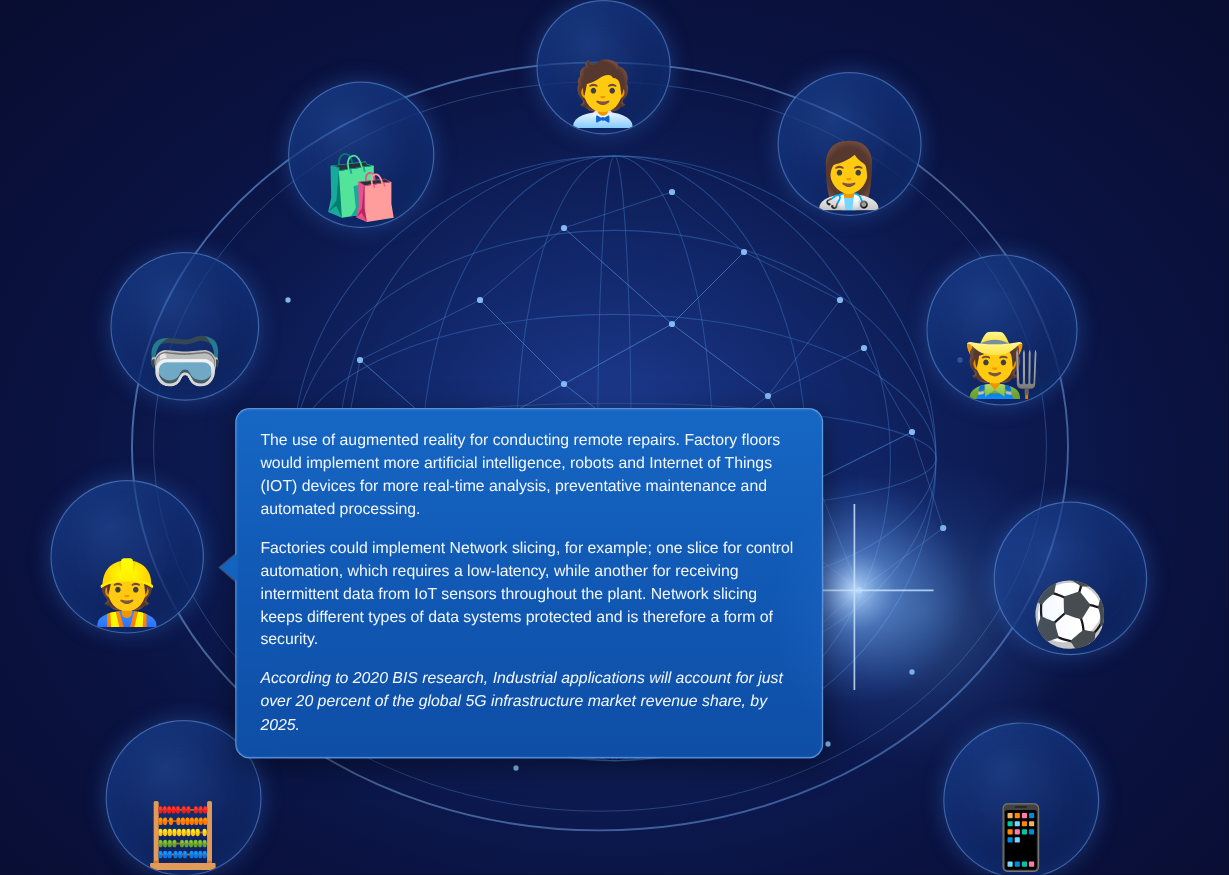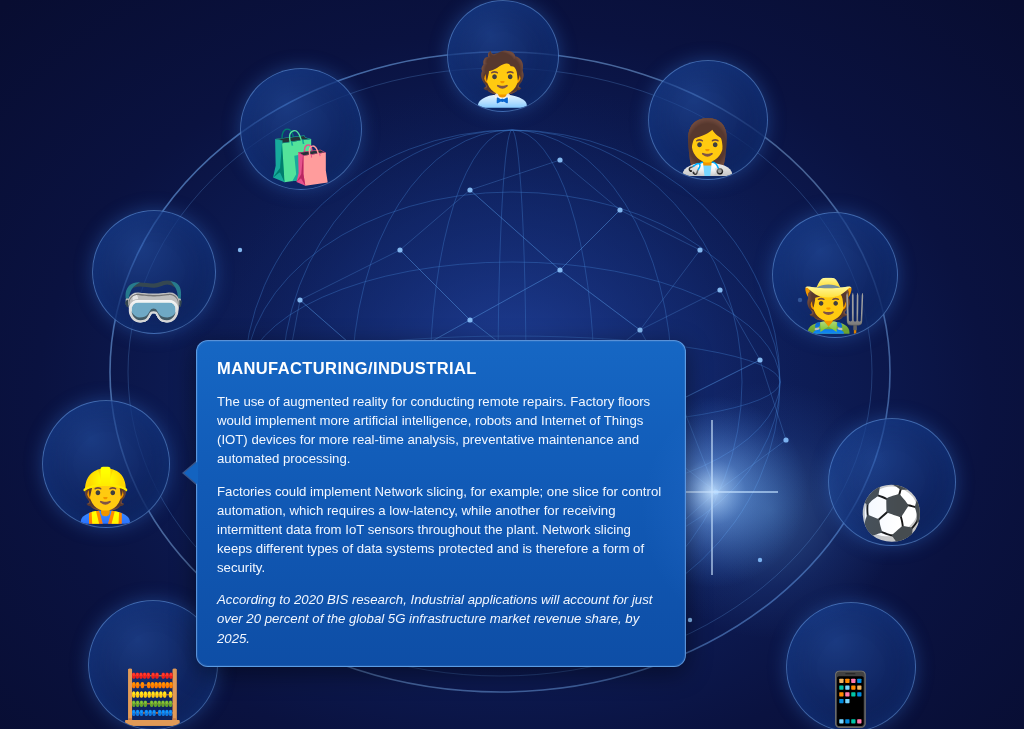--- a/index.html
+++ b/index.html
@@ -219,19 +219,18 @@
   </div>
   <div class="node" style="left:88px; top:600px; width:128px; height:128px;">
     <span class="figure">🧮</span>
   </div>
   <div class="node" style="left:786px; top:602px; width:128px; height:128px;">
     <span class="figure">📱</span>
   </div>
 
   <div id="info-card">
     <div class="tail"></div>
-    <h2>MANUFACTURING/INDUSTRIAL</h2>
     <p>The use of augmented reality for conducting remote repairs. Factory floors would implement more artificial intelligence, robots and Internet of Things (IOT) devices for more real-time analysis, preventative maintenance and automated processing.</p>
     <p>Factories could implement Network slicing, for example; one slice for control automation, which requires a low-latency, while another for receiving intermittent data from IoT sensors throughout the plant. Network slicing keeps different types of data systems protected and is therefore a form of security.</p>
     <p class="note">According to 2020 BIS research, Industrial applications will account for just over 20 percent of the global 5G infrastructure market revenue share, by 2025.</p>
   </div>
 
 </div>
 
 </body></html>

